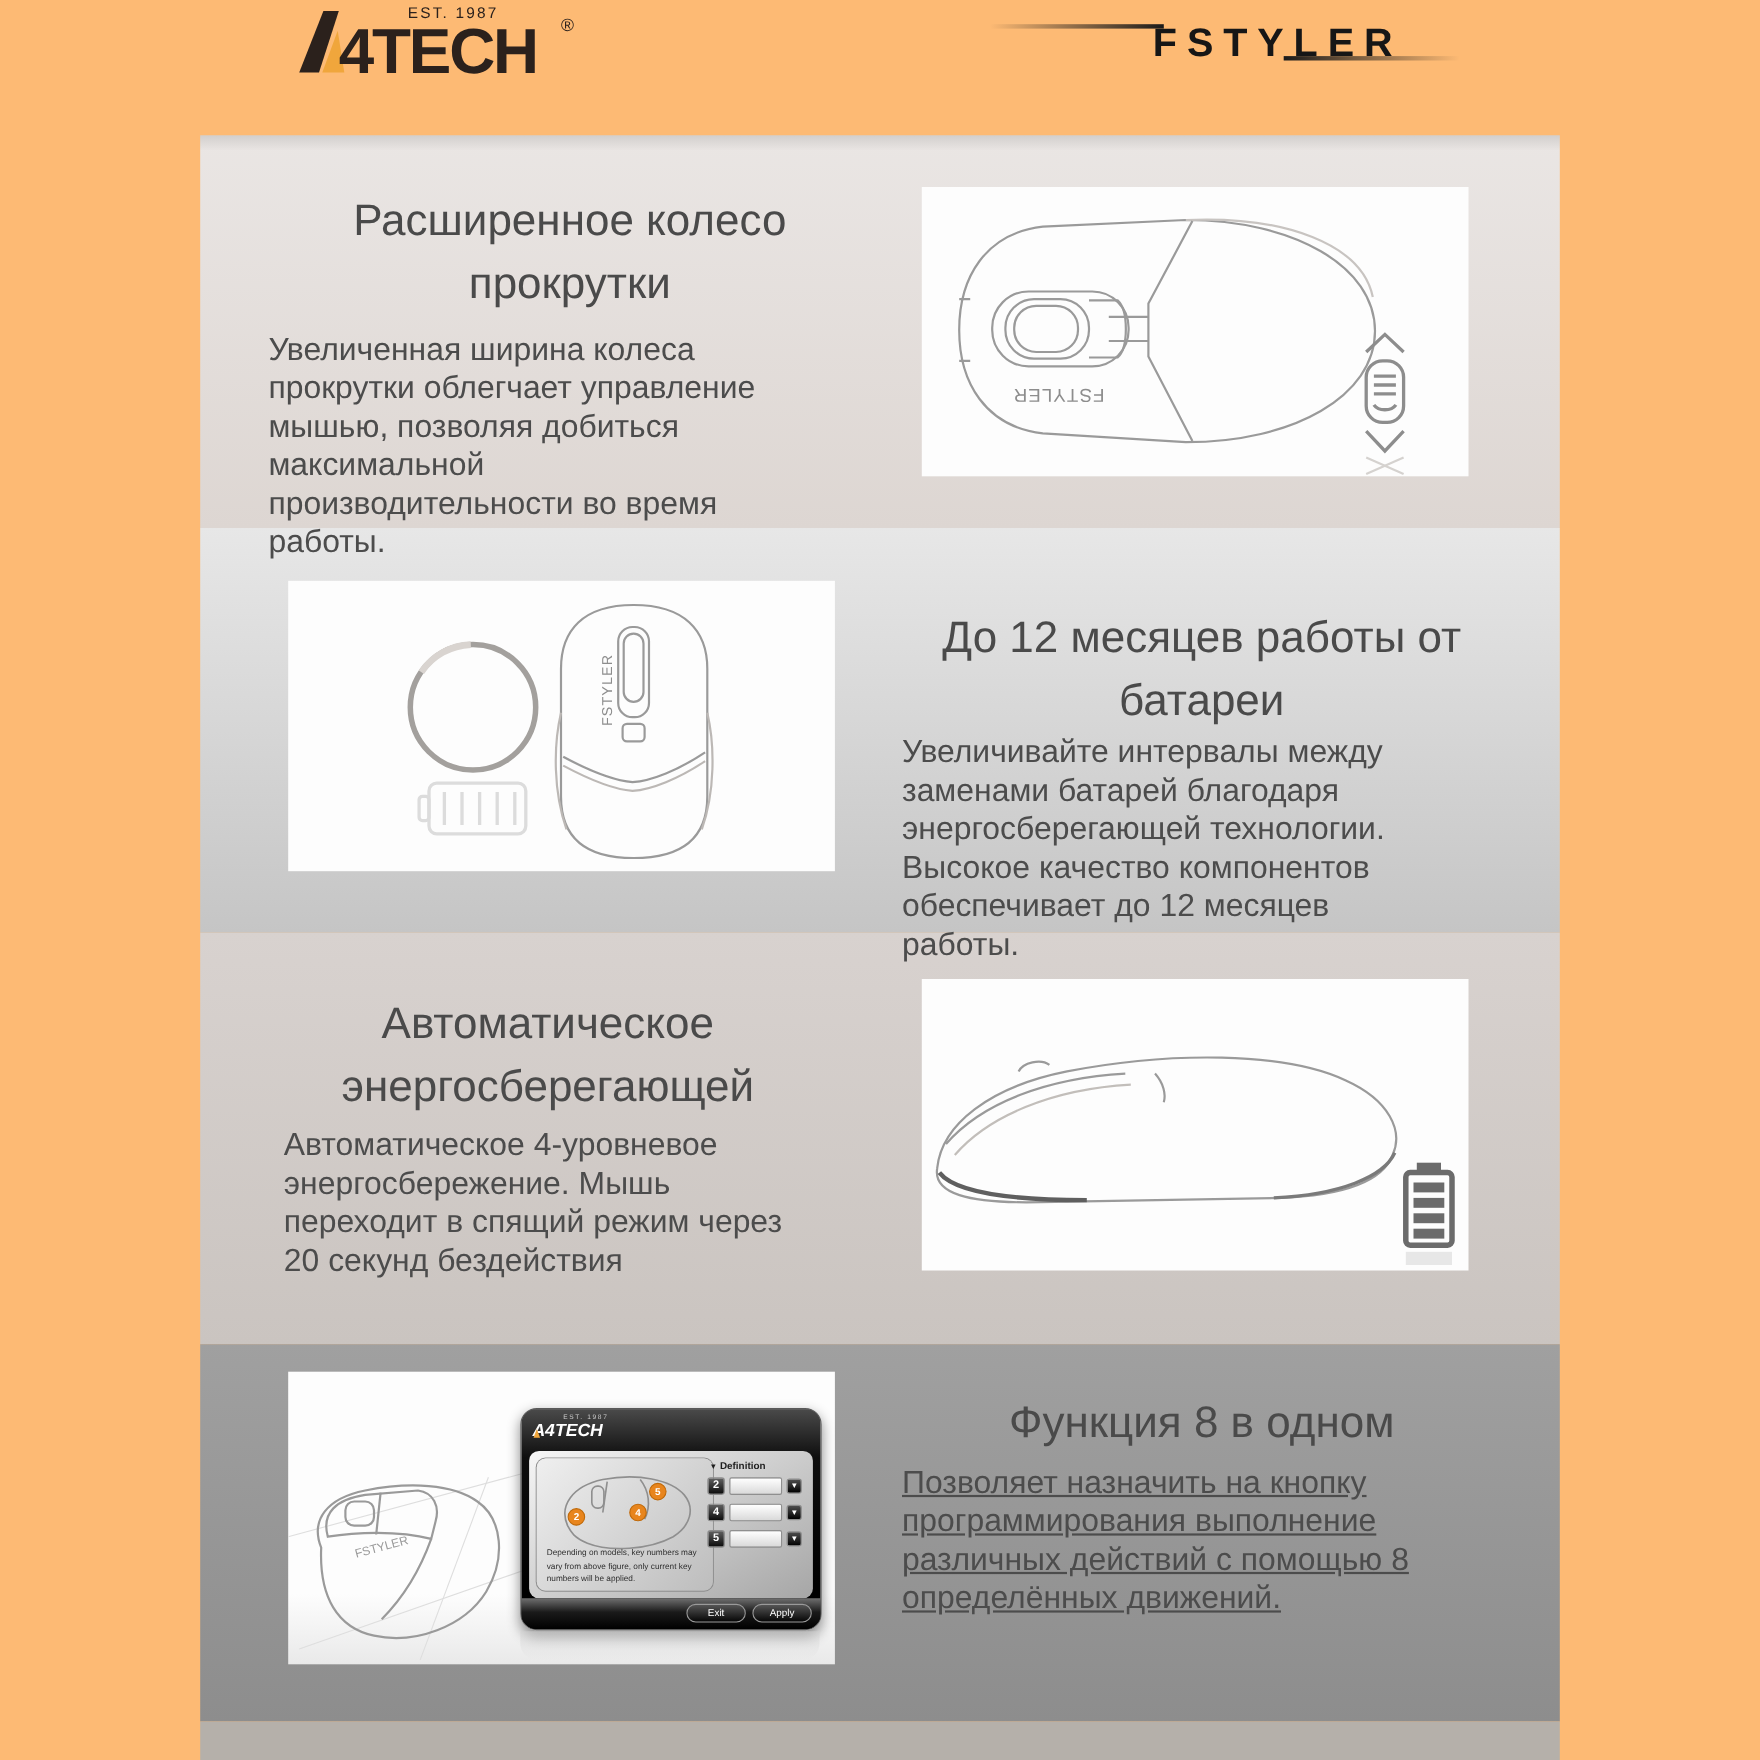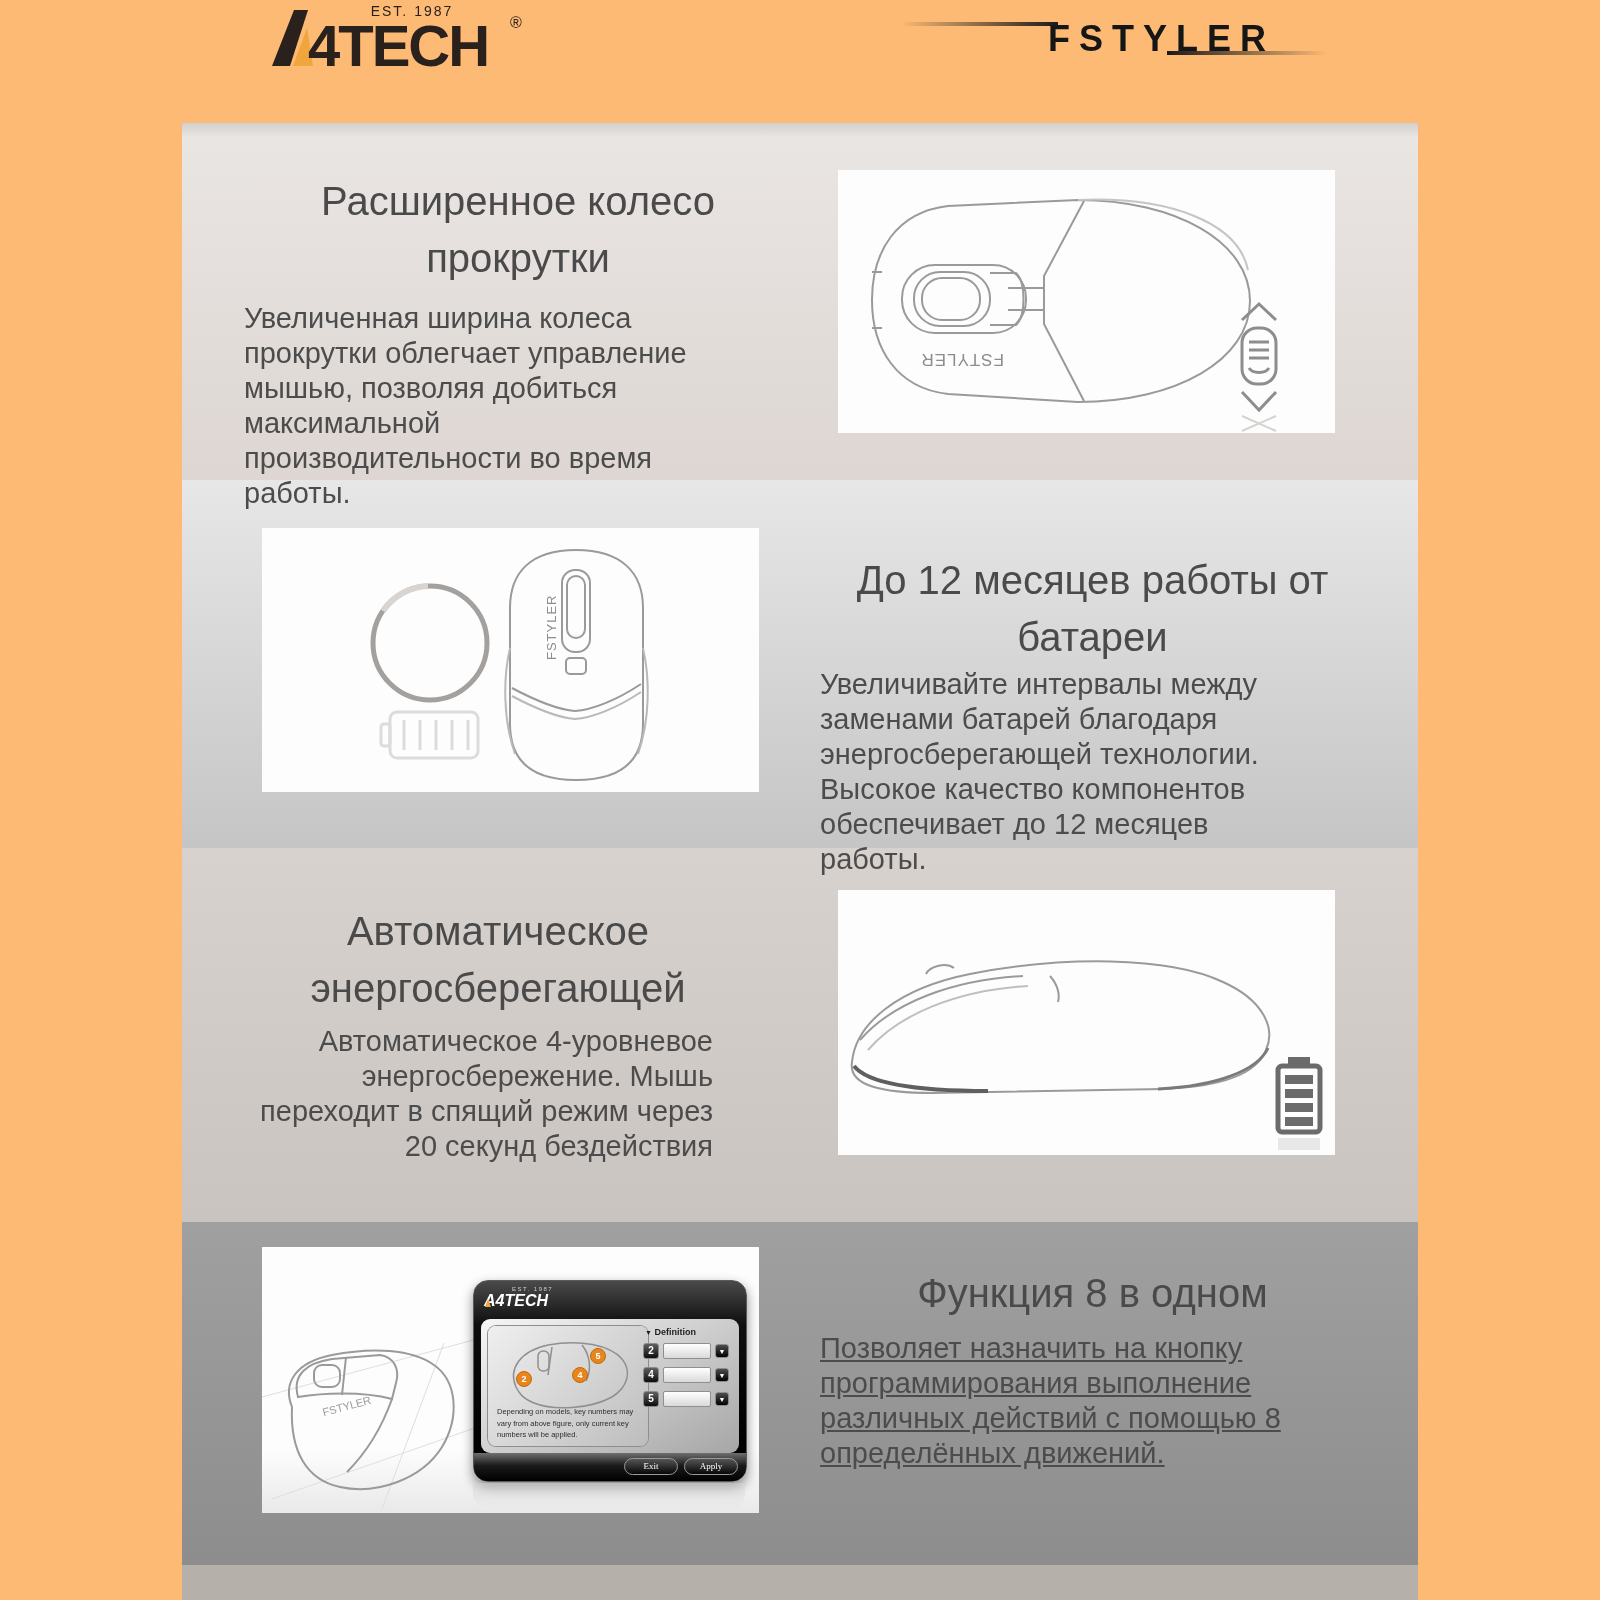--- a/index.html
+++ b/index.html
@@ -26,21 +26,21 @@
   .strip{top:1565px;height:35px;background:#b5b0aa;}
 
   
   .sec-title{position:absolute;font-size:40px;line-height:57px;font-weight:400;color:#4a4a4a;text-align:center;}
   .sec-body{position:absolute;font-size:29px;line-height:35px;color:#4c4c4c;}
   .t1{left:258px;top:140px;width:520px;}
   .b1{left:244px;top:272px;width:450px;}
   .t2{left:820px;top:510px;width:545px;margin-top:42px;}
   .b2{left:820px;top:638px;width:475px;}
   .t3{left:258px;top:870px;width:480px;}
-  .b3{left:258px;top:995px;width:455px;text-align:right;}
+  .b3{left:258px;top:995px;width:455px;}
   .t4{left:820px;top:1232px;width:545px;}
   .b4{left:820px;top:1302px;width:495px;text-decoration:underline;}
 
   
   .panel{position:absolute;background:#fdfdfd;}
   .p1{left:838px;top:170px;width:497px;height:263px;}
   .p2{left:262px;top:528px;width:497px;height:264px;}
   .p3{left:838px;top:890px;width:497px;height:265px;}
   .p4{left:262px;top:1247px;width:497px;height:266px;background:linear-gradient(#fdfdfd 76%,#e9e9e9);}
   .panel svg{position:absolute;left:0;top:0;}
@@ -73,21 +73,21 @@
           line-height:14px;}
   .sw-select{flex:1;height:14px;border-radius:2px;background:linear-gradient(#ffffff,#d9d9d9);
              border:1px solid #8f8f8f;}
   .sw-dd{width:14px;height:14px;border-radius:3px;background:linear-gradient(#4d4d4d,#000);
          border:1px solid #8c8c8c;color:#fff;font-size:7px;text-align:center;line-height:14px;padding:0;}
   .sw-footer{position:absolute;left:0;right:0;bottom:0;height:28px;border-radius:0 0 14px 14px;
              background:linear-gradient(#6f6f6f,#1a1a1a 45%,#000);}
   .sw-btn{position:absolute;bottom:6px;width:54px;height:17px;border-radius:9px;color:#fff;
           font-size:9px;line-height:15px;text-align:center;padding:0;
           background:linear-gradient(#555,#070707);border:1px solid #9a9a9a;
-          font-family:Liberation Serif, serif;}
+          font-family:Liberation Sans, sans-serif;}
   .sw-btn.exit{right:68px;} .sw-btn.apply{right:8px;}
   .sw-reflection{position:absolute;left:211px;top:236px;width:272px;height:26px;
                  border-radius:0 0 15px 15px;opacity:.55;
                  background:linear-gradient(#d2d2d2,rgba(255,255,255,0));}
 </style>
 </head>
 <body>
 
 <div class="stage">
 

